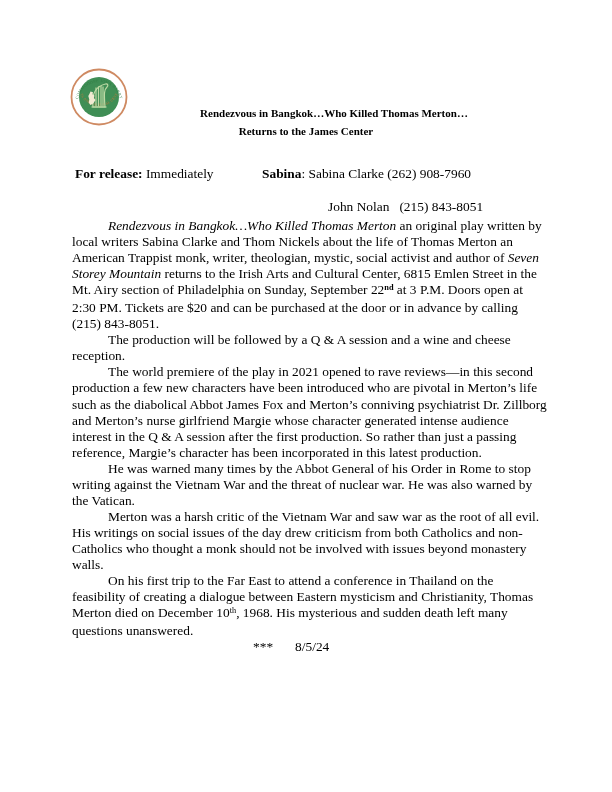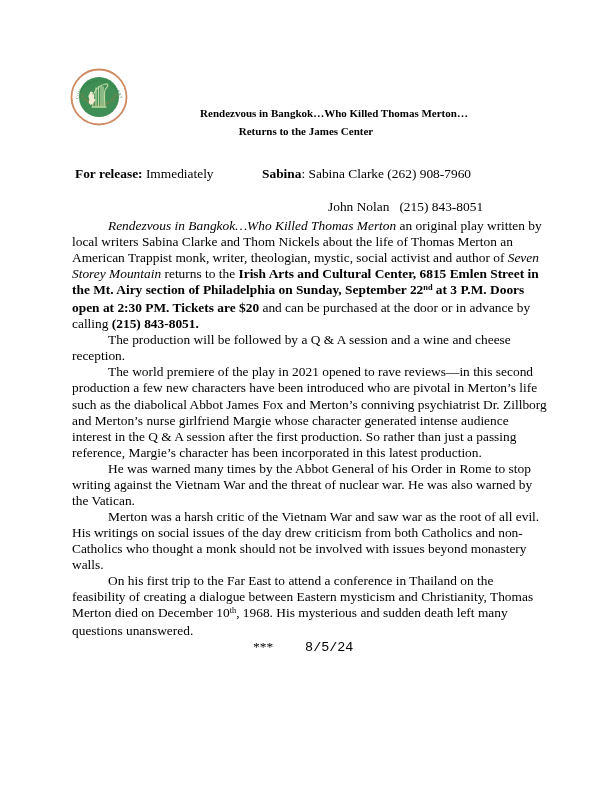--- a/index.html
+++ b/index.html
@@ -21,25 +21,25 @@
   .release{position:absolute;left:75px;top:0;}
   .contact1{position:absolute;left:262px;top:0;}
   .contact2{position:absolute;left:328px;top:33px;white-space:pre;}
   .meta b,.release b,.contact1 b{font-weight:bold;}
   .body-text{
     position:absolute;left:72px;top:218px;width:476px;
     font-size:13.4px;line-height:16.05px;text-align:left;
   }
   .para{margin:0;text-indent:36px;}
   .seg-i{font-style:italic;}
-  .seg-b{font-weight:bold;}
+  .seg-b{font-weight:normal;}
   .seg-sup{font-size:0.62em;position:relative;top:-0.45em;}
   .seg-b-sup{font-weight:bold;font-size:0.62em;position:relative;top:-0.45em;}
   .footer-line{padding-left:181px;}
-  .footer-date{margin-left:32px;font-family:Liberation Mono, monospace;}
+  .footer-date{margin-left:22px;}
 </style>
 </head>
 <body>
 
 <div class="page">
 
   <div class="logo">
     <svg width="58" height="58" viewBox="0 0 58 58" xmlns="http://www.w3.org/2000/svg">
       <defs>
         <path id="arcTop" d="M 8 31 A 21.5 21.5 0 0 1 50 31"></path>

